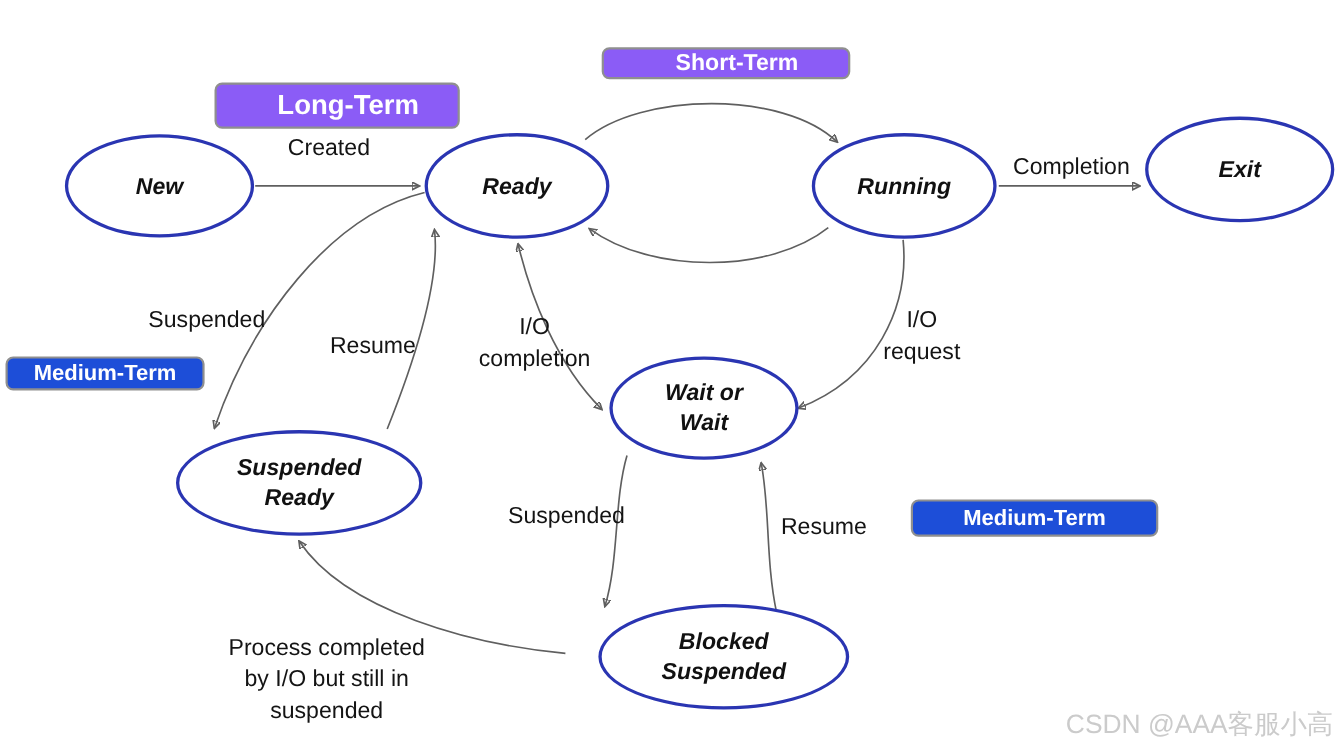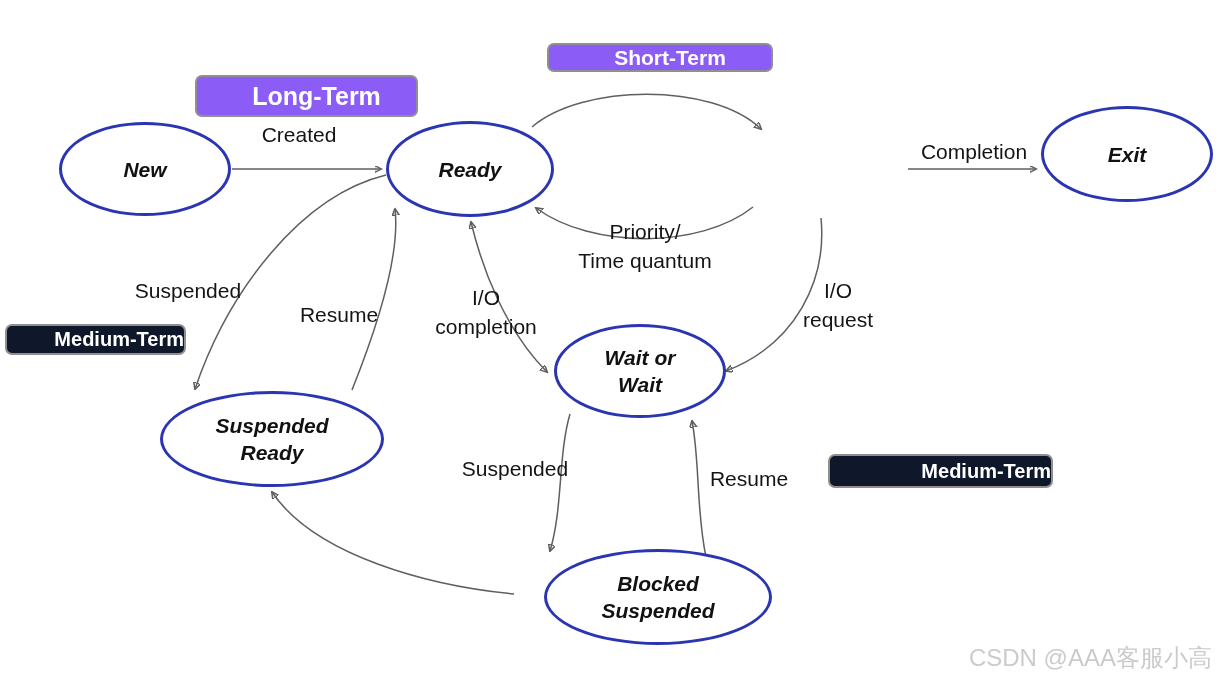--- a/index.html
+++ b/index.html
@@ -35,21 +35,21 @@
   .lbl-resume-left{left:339px;top:300px;}
   .lbl-susp-mid{left:515px;top:454px;}
   .lbl-resume-right{left:749px;top:464px;}
   .lbl-proc{left:297px;top:574px;}
   .badge{
     position:absolute;box-sizing:border-box;border:2px solid #8f8f8f;border-radius:7px;
     display:flex;align-items:center;justify-content:center;
     color:#ffffff;font-weight:bold;text-align:center;
   }
   .badge-orange{background:#8b5cf6;padding-left:20px;}
-  .badge-gold{background:#0f172a;justify-content:flex-end;}
+  .badge-gold{background:#1d4ed8;}
   .badge-long{left:195px;top:75px;width:223px;height:42px;font-size:25px;}
   .badge-short{left:547px;top:43px;width:226px;height:29px;font-size:21px;}
   .badge-medleft{left:5px;top:324px;width:181px;height:31px;font-size:20px;}
   .badge-medright{left:828px;top:454px;width:225px;height:34px;font-size:20px;}
   .watermark{
     position:absolute;right:4px;bottom:4px;font-size:24px;color:#cbcbcb;white-space:nowrap;
   }
 </style>
 </head>
 <body>
@@ -77,42 +77,41 @@
     <path d="M 706 557 C 696 510 700 462 692 421" marker-end="url(#ah)"></path>
     <path d="M 514 594 C 430 586 315 556 272 492" marker-end="url(#ah)"></path>
   </svg>
 
   <div class="node node-new">
     <span>New</span>
   </div>
   <div class="node node-ready">
     <span>Ready</span>
   </div>
+  <div class="node node-running">
+    <span>Running</span>
+  </div>
   <div class="node node-exit">
     <span>Exit</span>
   </div>
   <div class="node node-wait">
     <span>Wait or</span>
     <span>Wait</span>
   </div>
   <div class="node node-susready">
     <span>Suspended</span>
     <span>Ready</span>
   </div>
   <div class="node node-blocksus">
     <span>Blocked</span>
     <span>Suspended</span>
   </div>
 
   <div class="elabel lbl-created">
     <div>Created</div>
-  </div>
-  <div class="elabel lbl-priority">
-    <div>Priority/</div>
-    <div>Time quantum</div>
   </div>
   <div class="elabel lbl-completion">
     <div>Completion</div>
   </div>
   <div class="elabel lbl-ioreq">
     <div>I/O</div>
     <div>request</div>
   </div>
   <div class="elabel lbl-iocomp">
     <div>I/O</div>
@@ -123,20 +122,25 @@
   </div>
   <div class="elabel lbl-resume-left">
     <div>Resume</div>
   </div>
   <div class="elabel lbl-susp-mid">
     <div>Suspended</div>
   </div>
   <div class="elabel lbl-resume-right">
     <div>Resume</div>
   </div>
+  <div class="elabel lbl-proc">
+    <div>Process completed</div>
+    <div>by I/O but still in</div>
+    <div>suspended</div>
+  </div>
 
   <div class="badge badge-orange badge-long">
     <span>Long-Term</span>
   </div>
   <div class="badge badge-orange badge-short">
     <span>Short-Term</span>
   </div>
   <div class="badge badge-gold badge-medleft">
     <span>Medium-Term</span>
   </div>

